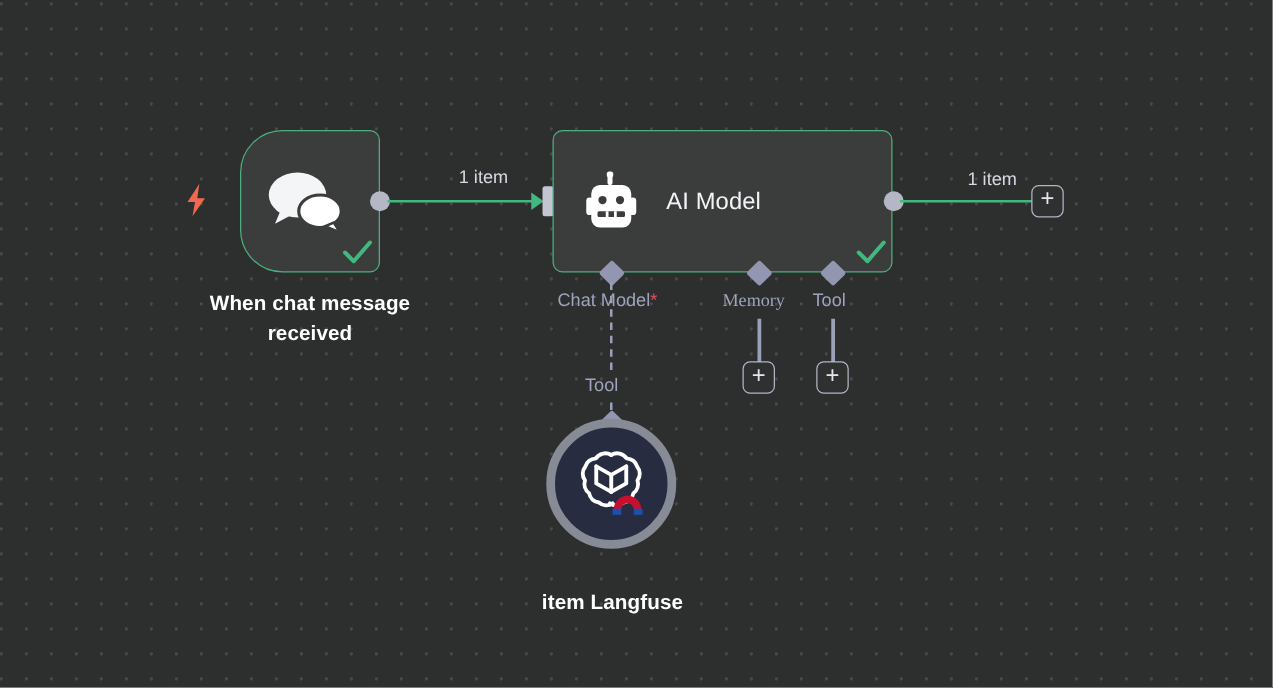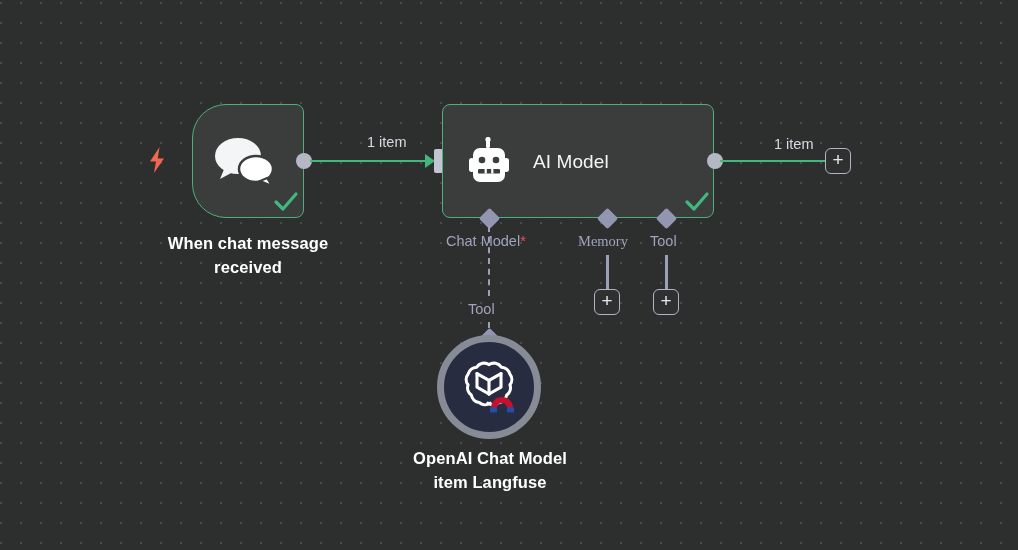--- a/index.html
+++ b/index.html
@@ -260,17 +260,17 @@
     <span class="logo" style="left:64%; top:68%;">
       <svg width="30" height="24" viewBox="0 0 30 24">
         <path d="M4 19 A11 11 0 0 1 26 19 L20 19 A5 5 0 0 0 10 19 Z" fill="#c8102e"></path>
         <rect x="3" y="18.4" width="7" height="5" fill="#1f4fa8"></rect>
         <rect x="20" y="18.4" width="7" height="5" fill="#1f4fa8"></rect>
       </svg>
     </span>
   </div>
 
   <div class="node-caption" style="left:370px; top:447px; width:240px;">
-    <span>OpenAI Chat Model</span><br>
+    <br>
     <span>item Langfuse</span>
   </div>
 
 </div>
 
 </body></html>

